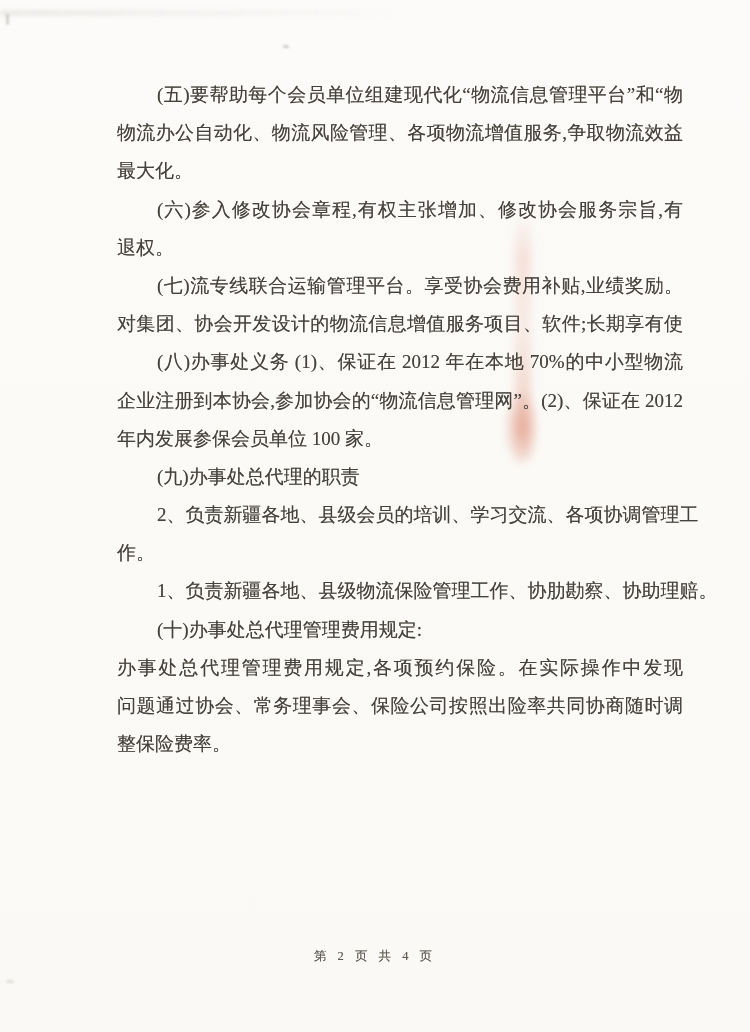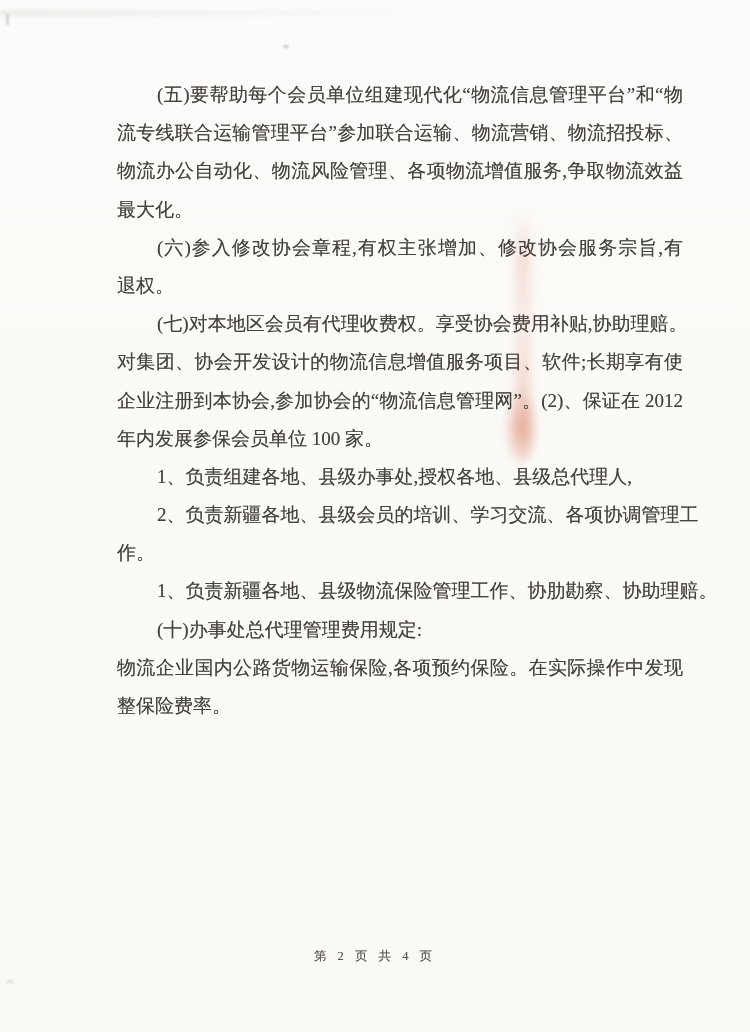--- a/index.html
+++ b/index.html
@@ -91,33 +91,34 @@
 
   <div class="smudge-top"></div>
   <div class="mark-edge"></div>
   <div class="speck"></div>
   <div class="stain-streak"></div>
   <div class="stain-blob"></div>
   <div class="speck-bottom"></div>
 
   <div class="textblock">
     <div class="ln ind j">(五)要帮助每个会员单位组建现代化“物流信息管理平台”和“物</div>
-    <div class="ln j">流专线联合运输管理平台”参加联合运输、物流营销、物流招投标、</div>
     <div class="ln j">物流办公自动化、物流风险管理、各项物流增值服务,争取物流效益</div>
     <div class="ln">最大化。</div>
     <div class="ln ind j">(六)参入修改协会章程,有权主张增加、修改协会服务宗旨,有</div>
     <div class="ln">退权。</div>
-    <div class="ln ind j">(七)对本地区会员有代理收费权。享受协会费用补贴,协助理赔。</div>
+    <div class="ln ind j">(七)流专线联合运输管理平台。享受协会费用补贴,业绩奖励。</div>
     <div class="ln j">对集团、协会开发设计的物流信息增值服务项目、软件;长期享有使</div>
+    <div class="ln ind j">(八)办事处义务 (1)、保证在 2012 年在本地 70%的中小型物流</div>
     <div class="ln j">企业注册到本协会,参加协会的“物流信息管理网”。(2)、保证在 2012</div>
     <div class="ln">年内发展参保会员单位 100 家。</div>
-    <div class="ln ind">1、负责组建各地、县级办事处,授权各地、县级总代理人,</div>
+    <div class="ln ind">(九)办事处总代理的职责</div>
     <div class="ln ind j">2、负责新疆各地、县级会员的培训、学习交流、各项协调管理工</div>
     <div class="ln">作。</div>
     <div class="ln ind j">1、负责新疆各地、县级物流保险管理工作、协肋勘察、协助理赔。</div>
     <div class="ln ind">(十)办事处总代理管理费用规定:</div>
-    <div class="ln j">物流企业国内公路货物运输保险,各项预约保险。在实际操作中发现</div>
+    <div class="ln j">办事处总代理管理费用规定,各项预约保险。在实际操作中发现</div>
+    <div class="ln j">问题通过协会、常务理事会、保险公司按照出险率共同协商随时调</div>
     <div class="ln">整保险费率。</div>
   </div>
 
   <div class="footer">第 2 页 共 4 页</div>
 
 </div>
 
 </body></html>

